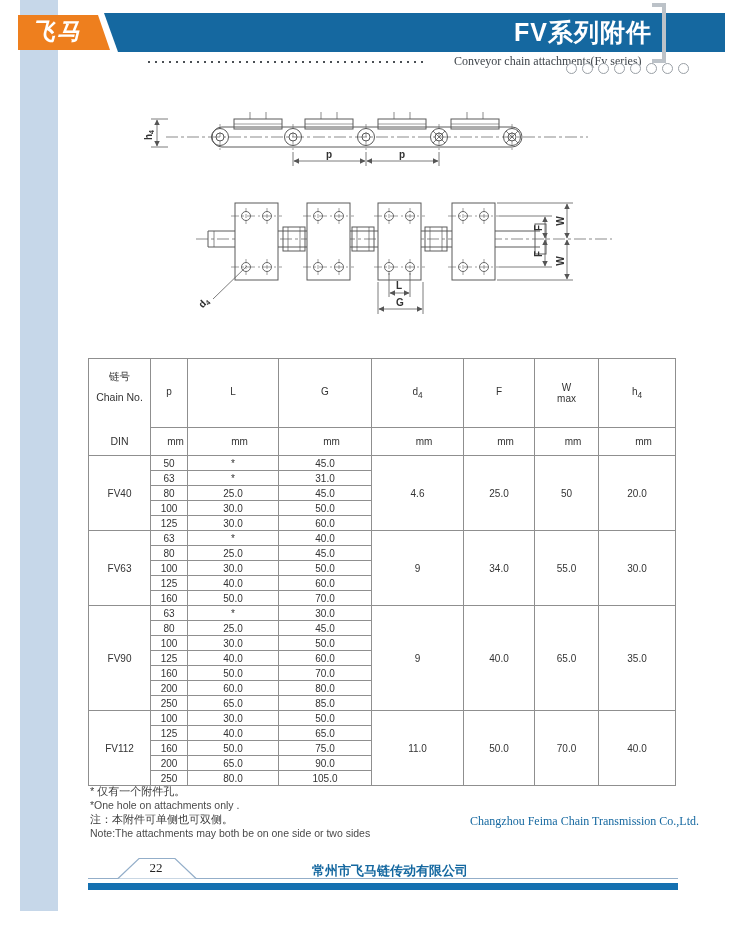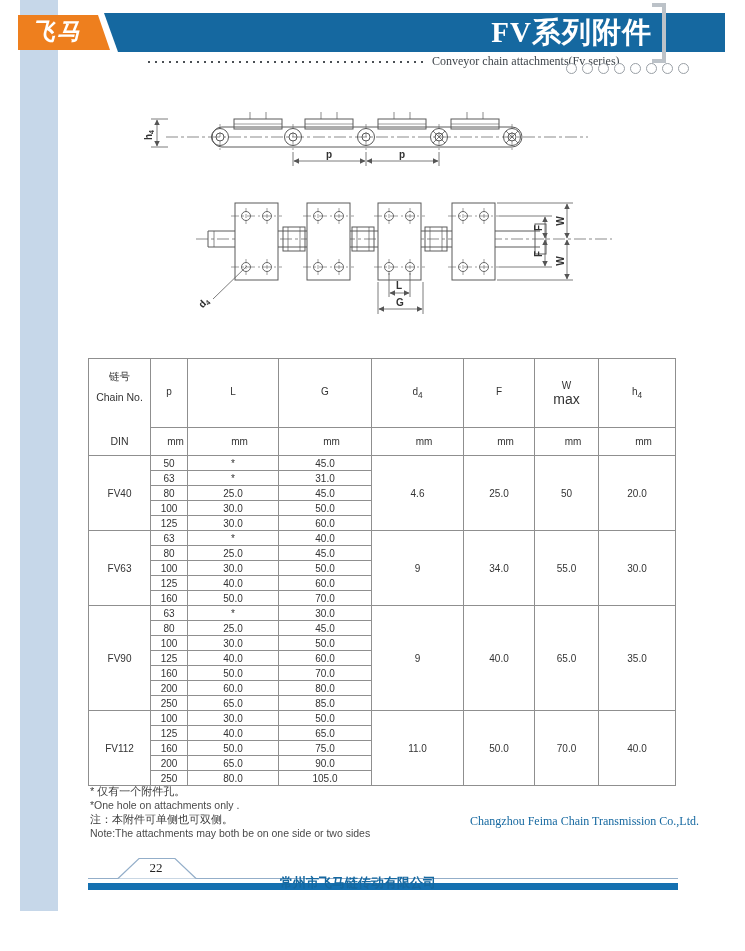--- a/index.html
+++ b/index.html
@@ -14,26 +14,26 @@
 
   
   .orange-band { position:absolute; left:18px; top:15px; width:92px; height:35px;
     background:#ee7f1e; clip-path:polygon(0 0, 80px 0, 100% 100%, 0 100%); }
   .logo-text { position:absolute; left:18px; top:15px; width:78px; height:29px; line-height:34px;
     text-align:center; color:#fff; font-family:"Liberation Serif","DejaVu Serif",serif;
     font-size:23px; font-weight:bold; font-style:italic; letter-spacing:2px; }
   .blue-band { position:absolute; left:98px; top:13px; width:627px; height:39px;
     background:#1568a0; clip-path:polygon(6px 0, 100% 0, 100% 100%, 20px 100%); }
   .page-title { position:absolute; left:300px; top:13px; width:352px; height:39px; line-height:39px;
-    text-align:right; color:#fff; font-size:29px; font-weight:bold; letter-spacing:1px;font-family:Liberation Serif, serif; }
+    text-align:right; color:#fff; font-size:25px; font-weight:bold; letter-spacing:1px; }
   .bracket { position:absolute; left:652px; top:3px; width:14px; height:60px;
     border:4px solid #bcc2c8; border-left:none; background:transparent; }
   .dotted-line { position:absolute; left:148px; top:61px; width:278px; height:2px;
     background:repeating-linear-gradient(to right,#4a4f54 0 2px,transparent 2px 7px); }
-  .subtitle { position:absolute; left:432px; top:54px; width:230px;
+  .subtitle { position:absolute; left:454px; top:54px; width:230px;
     font-family:"Liberation Serif","DejaVu Serif",serif; font-size:12px; color:#3f454b; }
   .circles { position:absolute; left:566px; top:63px; display:flex; gap:5px; }
   .circles span { width:11px; height:11px; border:1.6px solid #9aa0a6; border-radius:50%; background:#fff; }
 
   
   .diagrams { position:absolute; left:140px; top:85px; width:480px; height:250px; }
   .diagrams text { font-family:"Liberation Sans","DejaVu Sans",sans-serif; font-size:10px;
     font-weight:600; fill:#333; text-anchor:middle; }
   .diagrams .sub { font-size:7px; }
 
@@ -43,34 +43,34 @@
   .spec-table th, .spec-table td { border:1px solid #8f8f8f; font-size:10px; font-weight:normal;
     text-align:center; vertical-align:middle; padding:0; color:#333; }
   .spec-table { border:1px solid #22c55e; }
   .hdr-row1 th { height:69px; }
   .hdr-row2 th { height:28px;padding-left:13px; }
   .spec-table tbody tr { height:15px; }
   .chain-hdr { font-size:10.5px; }
   .chain-hdr .l1 { margin-top:2px; }
   .chain-hdr .l2 { margin-top:7px; }
   .chain-hdr .l3 { margin-top:32px; }
-  .col-line2 { font-size:14px; }
+  .col-line2 { font-size:10px; }
 
   
   .footnotes { position:absolute; left:90px; top:784px; line-height:1.32; }
   .footnotes .cn { font-size:11px; color:#3a3a3a; }
   .footnotes .en { font-size:10.5px; color:#4a4a4a; }
 
   
   .footer-thinline { position:absolute; left:88px; top:878px; width:590px; height:1px; background:#93aec9; }
   .trapezoid-svg { position:absolute; left:116px; top:857px; }
   .page-number { position:absolute; left:136px; top:860px; width:40px; text-align:center;
     font-family:"Liberation Serif","DejaVu Serif",serif; font-size:13px; color:#222; }
   .footer-bar { position:absolute; left:88px; top:883px; width:590px; height:7px; background:#1470b0; }
-  .company-cn { position:absolute; left:280px; top:862px; font-size:13px; font-weight:bold; color:#1568a0;margin-top:12px; }
+  .company-cn { position:absolute; left:312px; top:862px; font-size:13px; font-weight:bold; color:#1568a0; }
   .company-en { position:absolute; left:470px; top:814px; font-size:12px;
     font-family:"Liberation Serif","DejaVu Serif",serif; color:#1568a0; }
 </style>
 </head>
 <body>
 
 <div class="page">
 
   <div class="left-strip"></div>
 

